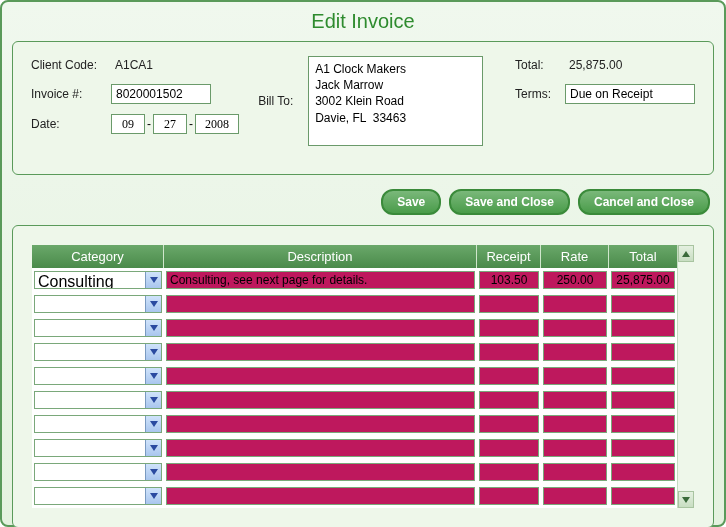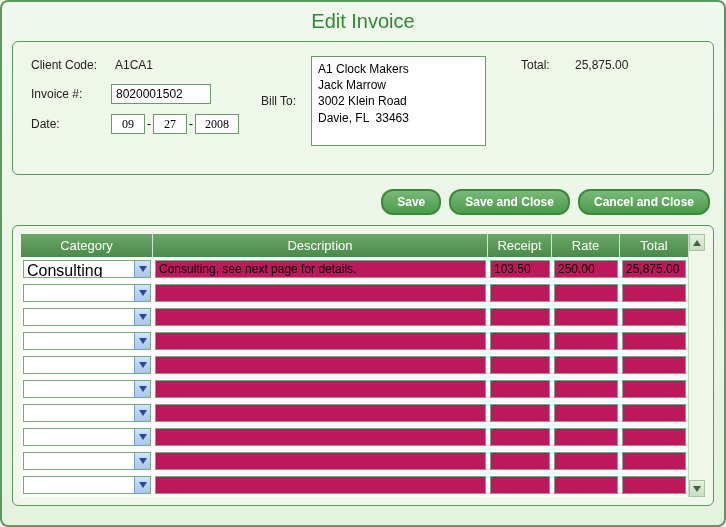--- a/index.html
+++ b/index.html
@@ -86,21 +86,21 @@
     color: #fff;
     font-weight: bold;
     padding: 4px 14px;
     font-size: 12px;
     cursor: pointer;
     font-family: inherit;
   }
   .grid-wrap {
     border: 1px solid #5a9a5a;
     border-radius: 6px;
-    padding: 8px;
+    padding: 19px;
     background: #eef7ea;
   }
   .grid-inner {
     display: flex;
   }
   .grid-content {
     flex: 1;
   }
   .grid-header {
     display: flex;
@@ -133,21 +133,21 @@
   }
   .cell .inp {
     width: 100%;
     border: 1px solid #7aa87a;
     background: #be185d;
     height: 18px;
     font-size: 12px;
     font-family: inherit;
     padding: 1px 3px;
   }
-  .num { text-align: left; }
+  .num { text-align: center; }
   .catbox {
     display: flex;
     width: 100%;
     border: 1px solid #7aa87a;
     height: 18px;
     background: #fff;
   }
   .catbox .catval {
     flex: 1;
     font-size: 16px;
@@ -213,20 +213,24 @@
 Jack Marrow
 3002 Klein Road
 Davie, FL  33463</textarea>
       </div>
     </div>
 
     <div class="col-right">
       <div class="row">
         <div class="lbl3">Total:</div>
         <div class="val-text">25,875.00</div>
+      </div>
+      <div class="row">
+        <div class="lbl3">Terms:</div>
+        <input class="val-input" style="width: 130px;" value="Due on Receipt">
       </div>
     </div>
   </div>
 
   <div class="btn-row">
     <button class="btn">Save</button>
     <button class="btn">Save and Close</button>
     <button class="btn">Cancel and Close</button>
   </div>
 

